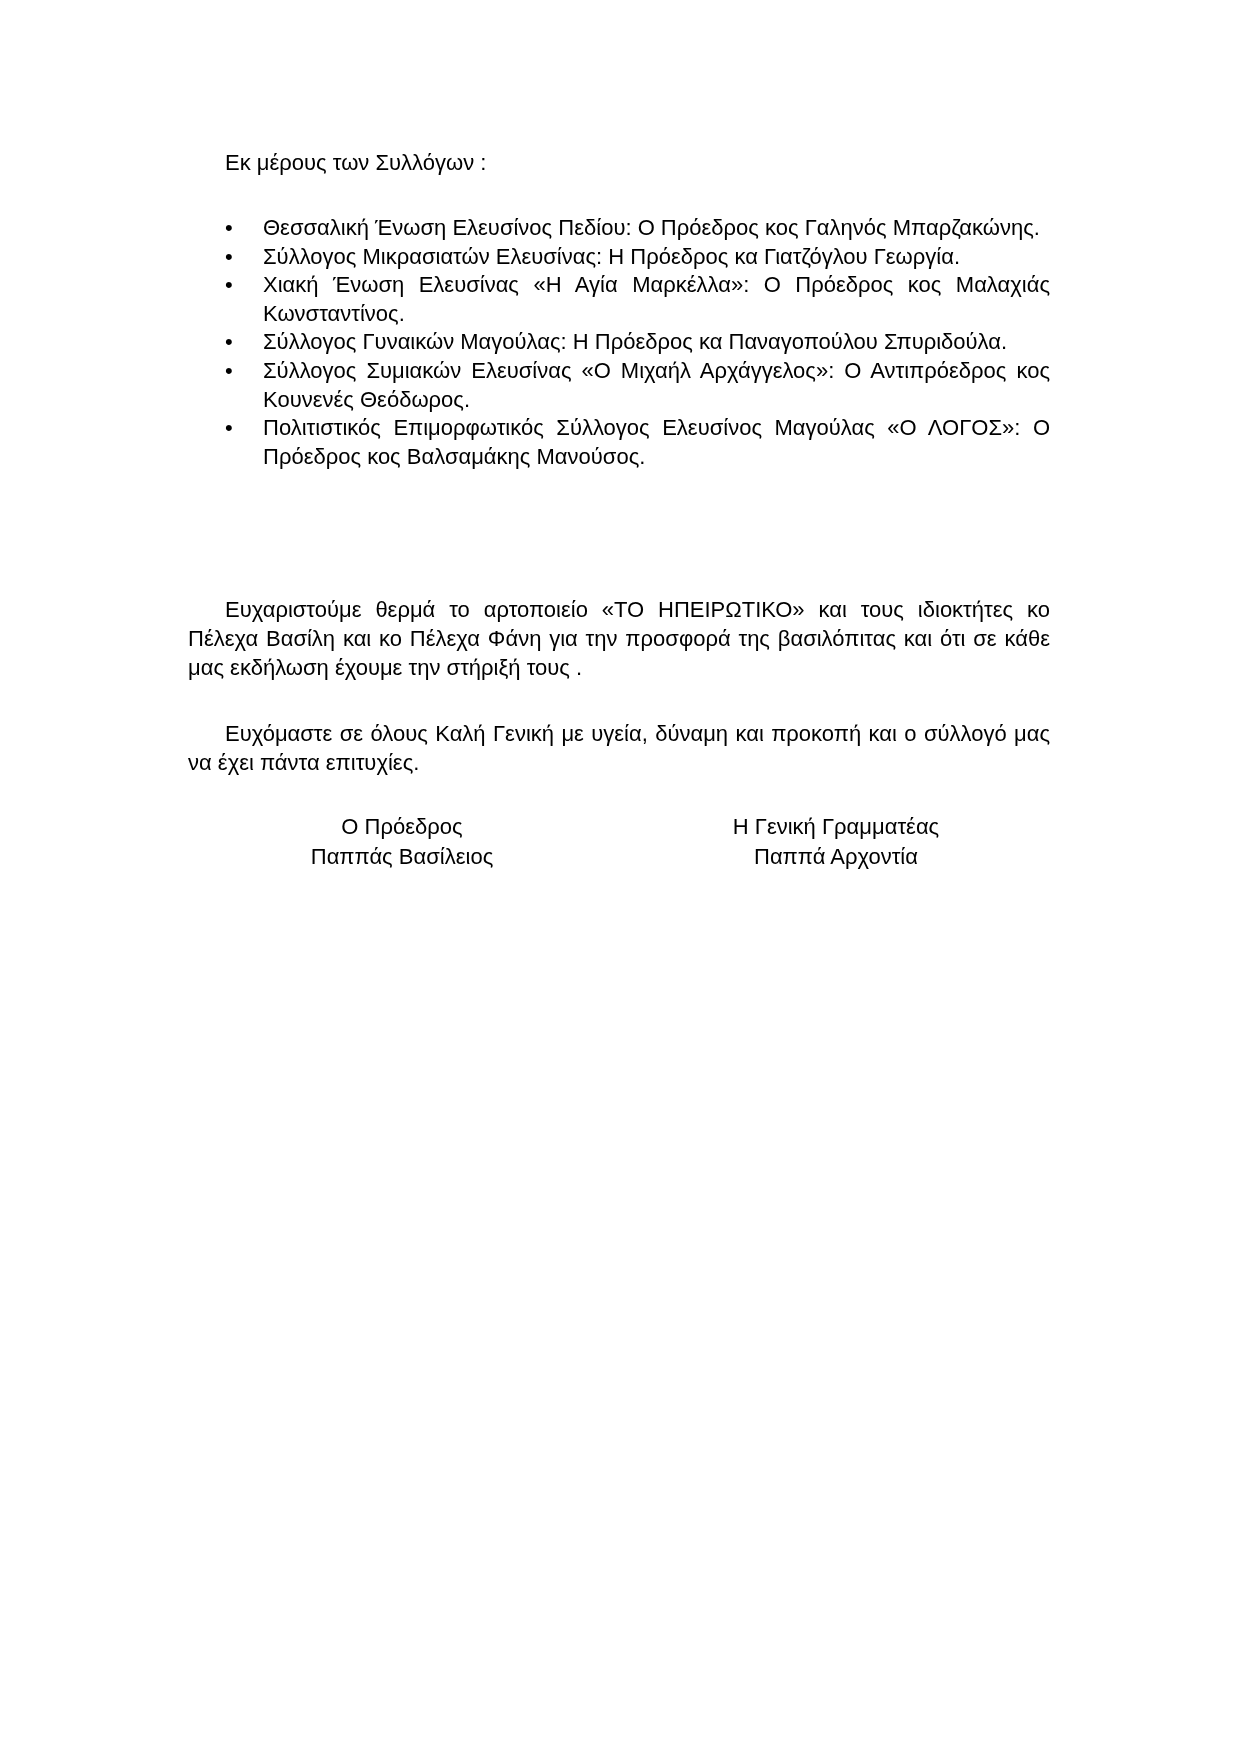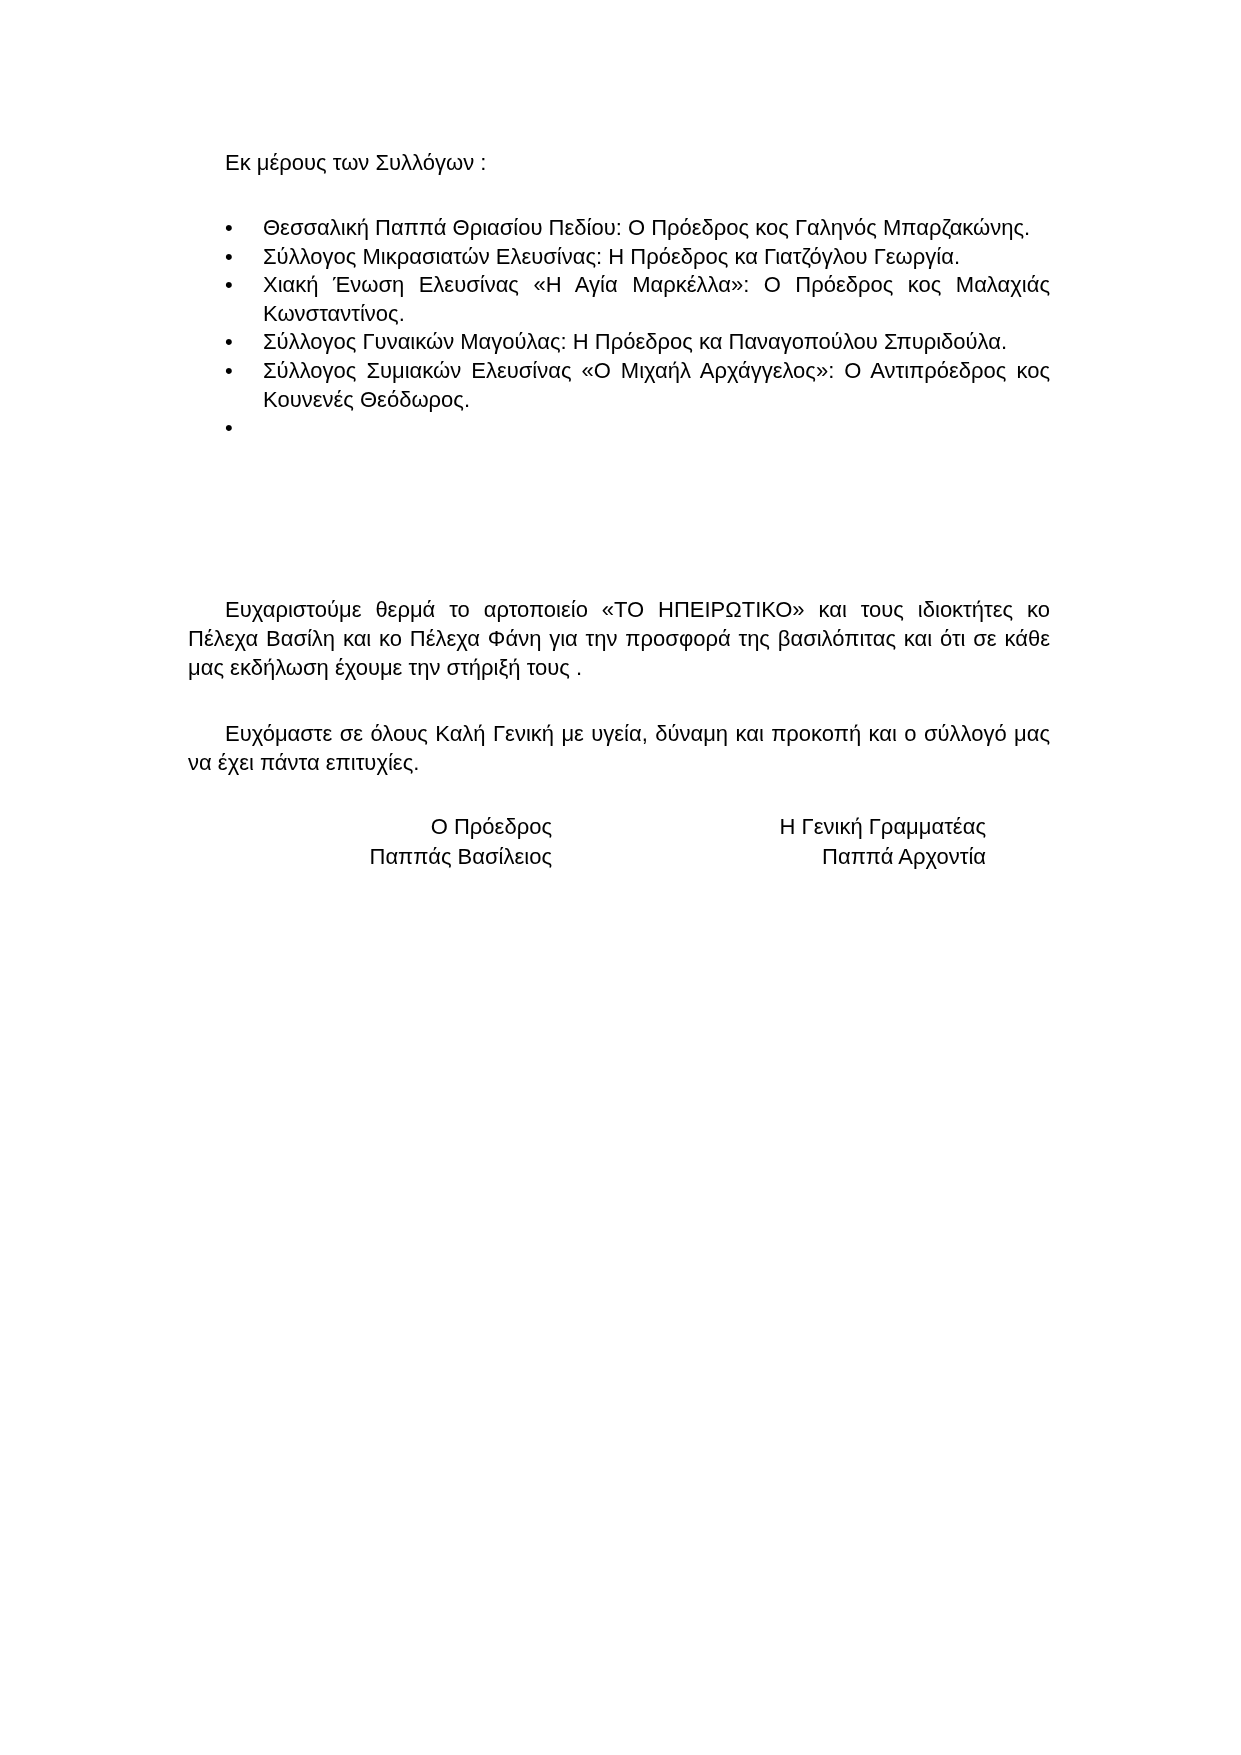--- a/index.html
+++ b/index.html
@@ -68,55 +68,56 @@
     .signatures {
       position: absolute;
       left: 0;
       top: 812px;
       width: 862px;
       font-size: 22px;
       line-height: 30px;
     }
     .sig {
       position: absolute;
-      text-align: right;
+      text-align: center;
       width: 300px;
     }
     .sig-left { left: 64px; }
     .sig-right { left: 498px; }
   </style>
 </head>
 <body>
 
 <div class="page">
   <div class="heading">Εκ μέρους των Συλλόγων :</div>
 
   <ul class="list">
     <li class="list-item">
       <span class="bullet">•</span>
-      <span>Θεσσαλική Παππά Θριασίου Πεδίου: Ο  Πρόεδρος κος Γαληνός Μπαρζακώνης.</span>
+      <span>Θεσσαλική Ένωση Ελευσίνος Πεδίου: Ο  Πρόεδρος κος Γαληνός Μπαρζακώνης.</span>
     </li>
     <li class="list-item">
       <span class="bullet">•</span>
       <span>Σύλλογος Μικρασιατών Ελευσίνας: Η Πρόεδρος κα Γιατζόγλου Γεωργία.</span>
     </li>
     <li class="list-item">
       <span class="bullet">•</span>
       <span>Χιακή Ένωση Ελευσίνας «Η Αγία Μαρκέλλα»: Ο  Πρόεδρος κος Μαλαχιάς Κωνσταντίνος.</span>
     </li>
     <li class="list-item">
       <span class="bullet">•</span>
       <span>Σύλλογος Γυναικών Μαγούλας: Η Πρόεδρος κα Παναγοπούλου Σπυριδούλα.</span>
     </li>
     <li class="list-item">
       <span class="bullet">•</span>
       <span>Σύλλογος Συμιακών Ελευσίνας «Ο Μιχαήλ Αρχάγγελος»: Ο Αντιπρόεδρος κος Κουνενές Θεόδωρος.</span>
     </li>
     <li class="list-item">
       <span class="bullet">•</span>
+      <span>Πολιτιστικός Επιμορφωτικός Σύλλογος Ελευσίνος Μαγούλας «Ο ΛΟΓΟΣ»: Ο Πρόεδρος κος Βαλσαμάκης Μανούσος.</span>
     </li>
   </ul>
 
   <p class="para para1">Ευχαριστούμε θερμά το αρτοποιείο «ΤΟ ΗΠΕΙΡΩΤΙΚΟ» και τους ιδιοκτήτες κο Πέλεχα Βασίλη και κο Πέλεχα Φάνη  για την προσφορά της βασιλόπιτας και ότι σε κάθε μας εκδήλωση έχουμε την στήριξή τους .</p>
   <p class="para para2">Ευχόμαστε σε όλους Καλή Γενική με υγεία, δύναμη και προκοπή και ο σύλλογό μας να έχει πάντα επιτυχίες.</p>
 
   <div class="signatures">
     <div class="sig sig-left">
       <div>Ο Πρόεδρος</div>
       <div>Παππάς Βασίλειος</div>

